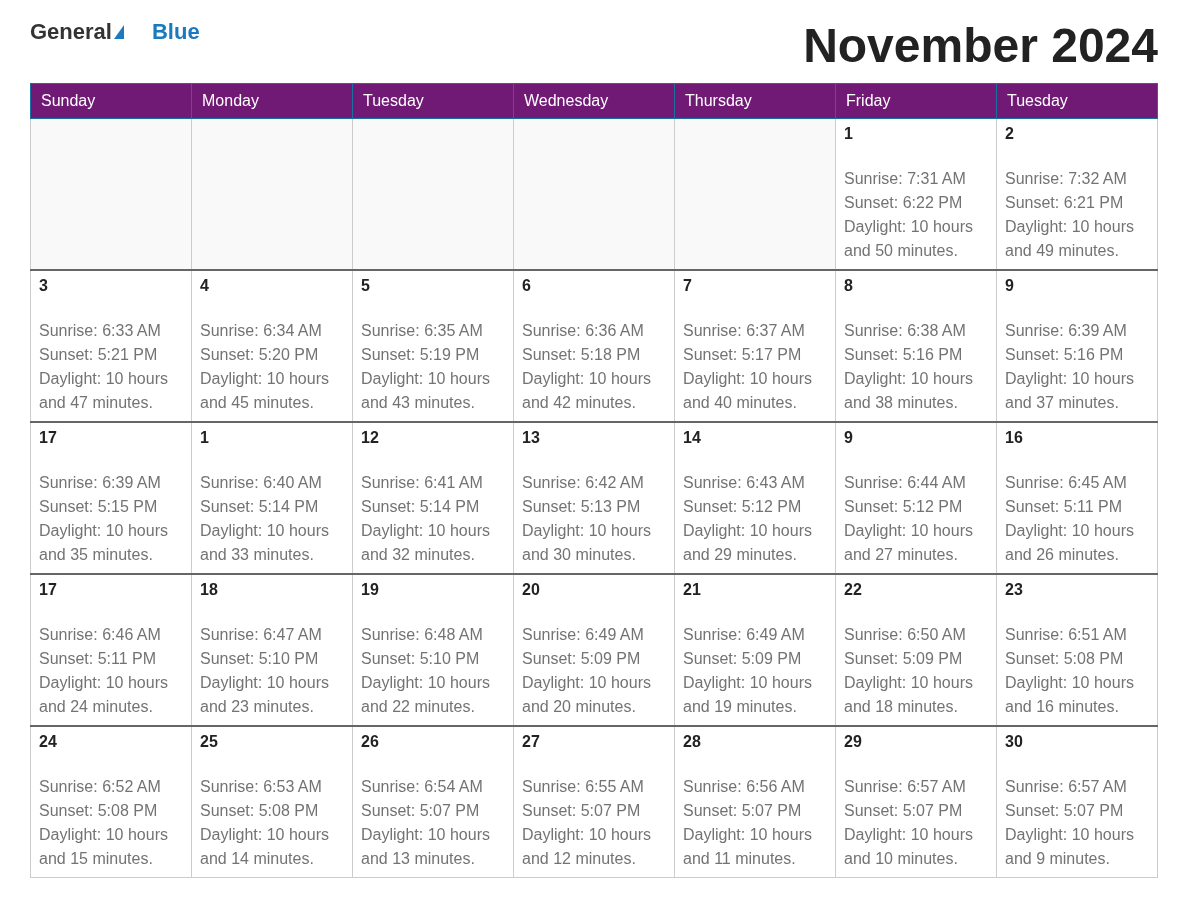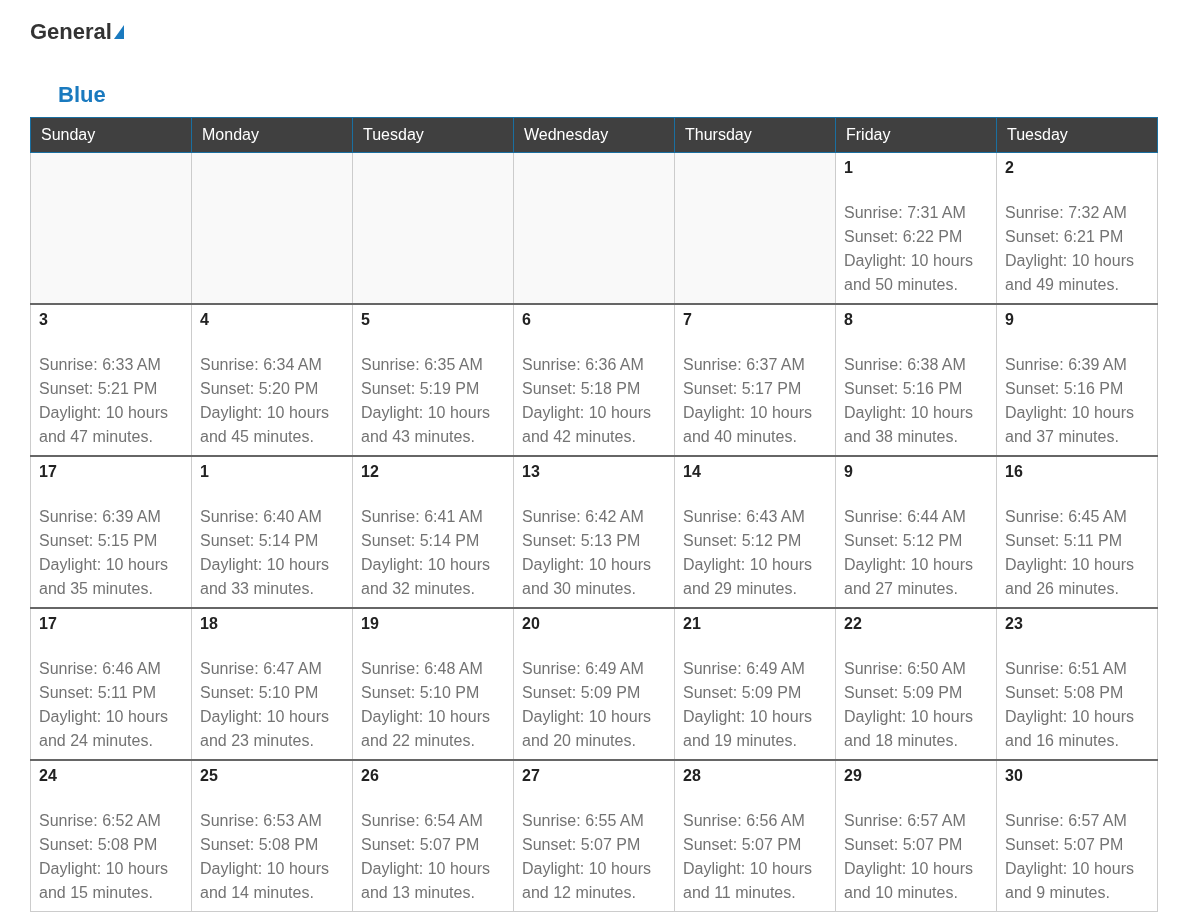--- a/index.html
+++ b/index.html
@@ -12,23 +12,22 @@
       min-height: 918px;
     }
     .header-top {
       display: flex;
       justify-content: space-between;
       align-items: flex-start;
       margin-bottom: 10px;
     }
     .logo {
       display: flex;
-      flex-direction: column;
+      flex-direction: row;
       align-items: flex-start;
-      gap: 39px;
     }
     .logo-general {
       font-size: 22px;
       font-weight: bold;
       color: #333;
       line-height: 1.1;
     }
     .logo-blue {
       font-size: 22px;
       font-weight: bold;
@@ -58,21 +57,21 @@
       font-size: 20px;
       color: #555;
       margin-top: 4px;
     }
     .calendar {
       width: 100%;
       border-collapse: collapse;
       margin-top: 10px;
     }
     .calendar th {
-      background-color: #404040;
+      background-color: #701a75;
       color: #fff;
       padding: 8px 10px;
       text-align: left;
       font-size: 16px;
       font-weight: normal;
       border: 1px solid #1a6fa0;
     }
     .calendar td {
       border: 1px solid #ccc;
       vertical-align: top;
@@ -105,20 +104,21 @@
 
 <div class="header-top">
   <div class="logo">
     <div style="display:flex;align-items:center;">
       <span class="logo-general">General</span>
       <span class="logo-triangle"></span>
     </div>
     <span class="logo-blue">Blue</span>
   </div>
   <div class="title-block">
+    <div class="month-year">November 2024</div>
   </div>
 </div>
 
 <table class="calendar">
   <thead>
     <tr>
     <th>Sunday</th>
         <th>Monday</th>
         <th>Tuesday</th>
         <th>Wednesday</th>

